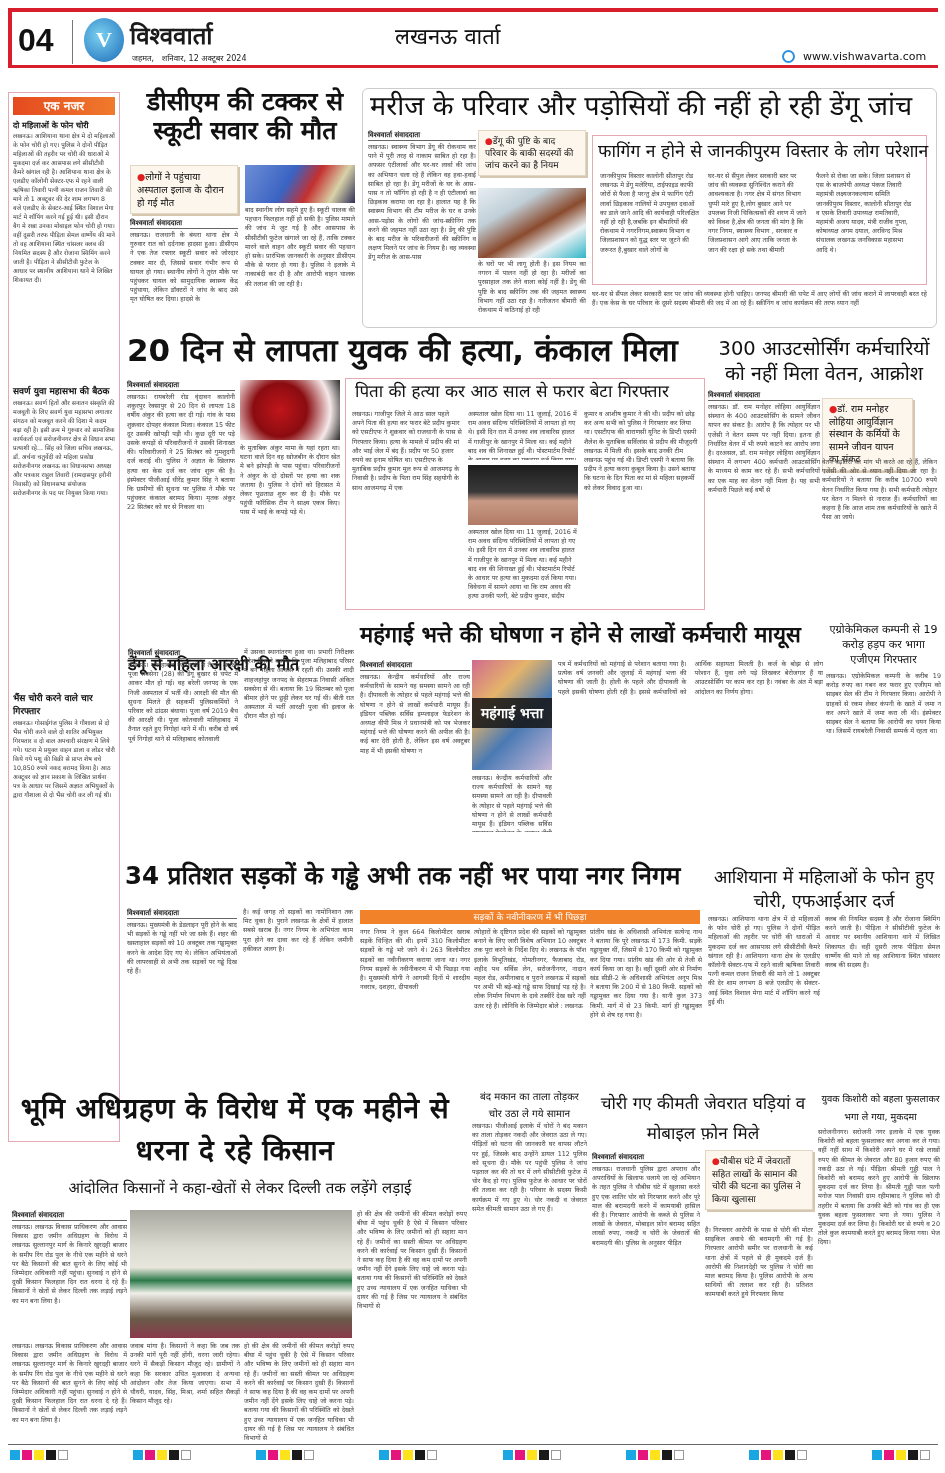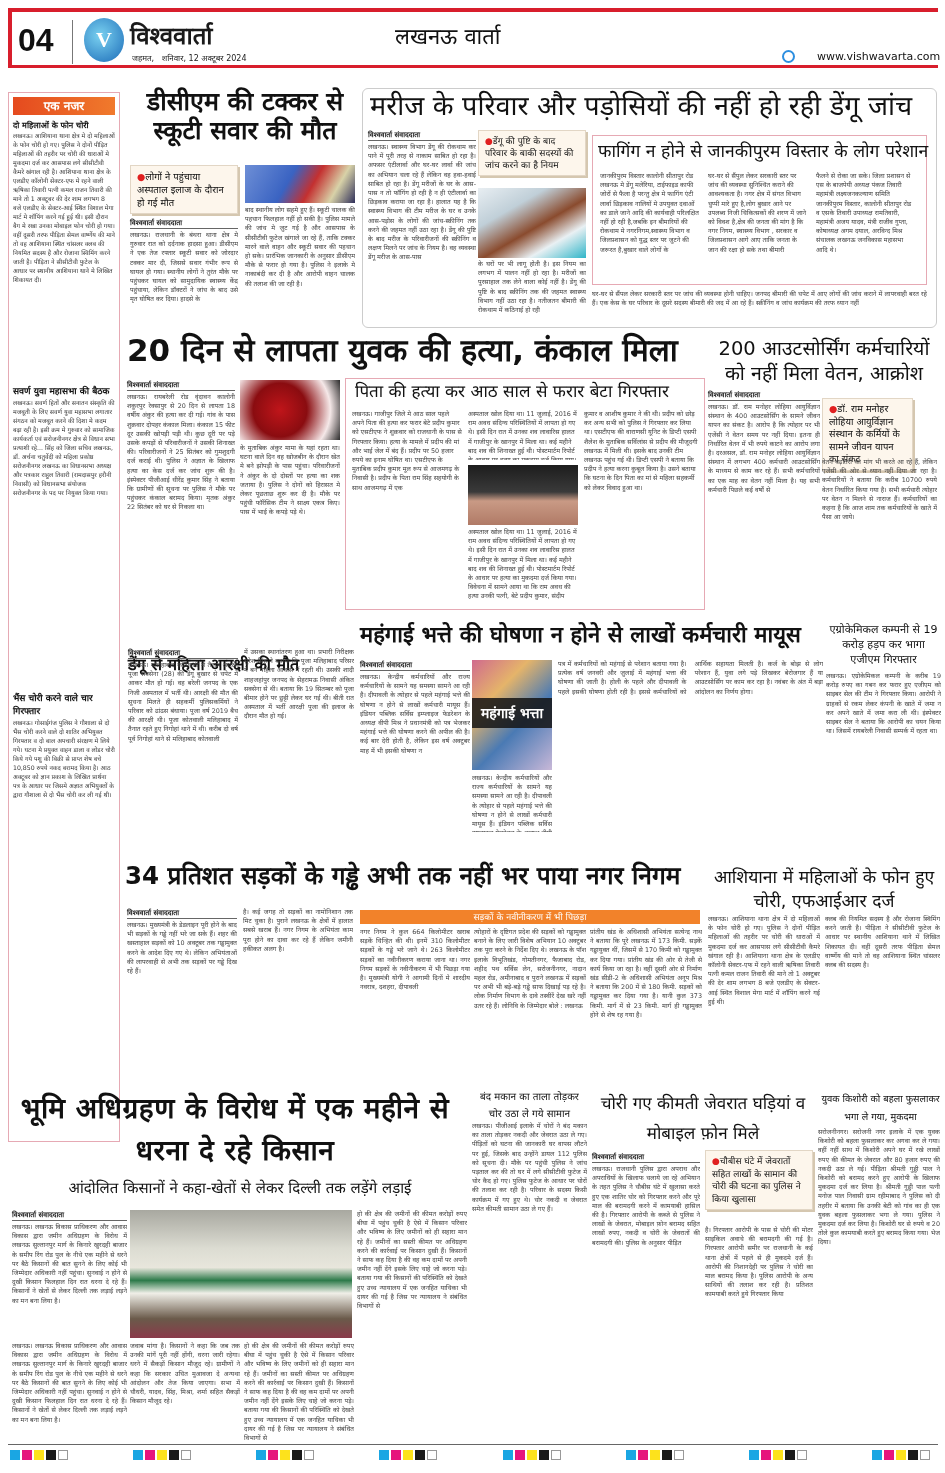--- a/index.html
+++ b/index.html
@@ -5,21 +5,21 @@
 *{box-sizing:border-box;margin:0;padding:0}
 body{width:945px;height:1473px;background:#fff;font-family:"DejaVu Sans","Liberation Sans",sans-serif;color:#222;position:relative;overflow:hidden}
 .abs{position:absolute}
 .masthead{left:8px;top:8px;width:930px;height:60px;border-top:4px solid #d81e2c;border-left:4px solid #d81e2c;border-bottom:3px solid #d81e2c}
 .pageno{left:18px;top:22px;font-size:32px;font-weight:bold;font-family:"Liberation Sans",sans-serif;color:#111}
 .vline{left:72px;top:20px;width:1px;height:44px;background:#777}
 .logo{left:84px;top:18px;width:40px;height:44px;border-radius:50%;background:radial-gradient(circle at 40% 40%,#7ad1f0,#1b6bb8);display:flex;align-items:center;justify-content:center;color:#fff;font-weight:bold;font-size:22px;font-family:"Liberation Serif",serif}
 .brand{left:130px;top:18px;font-size:24px;font-weight:bold;color:#1a1a1a}
 .dateline{left:132px;top:52px;font-size:8px;color:#222}
 .section-title{left:395px;top:20px;font-size:22px;color:#111}
-.website{left:782px;top:50px;font-size:11px;color:#111;display:flex;align-items:flex-start;gap:22px}
+.website{left:782px;top:50px;font-size:11px;color:#111;display:flex;align-items:flex-start;gap:8px}
 .ie-icon{width:13px;height:13px;border-radius:50%;border:2px solid #2d8fe0;display:inline-block}
 .hl{font-weight:bold;color:#111;line-height:1.15}
 .txt{font-size:6.4px;line-height:9.2px;color:#444;text-align:justify;overflow:hidden}
 .byline{font-size:7px;font-weight:bold;color:#222;border-bottom:1px solid #666;padding-bottom:1px;margin-bottom:2px}
 .pull{border:1px solid #e2d6c5;background:#fdf6ec;font-size:10px;line-height:13px;padding:4px 6px;color:#111;box-shadow:2px 2px 0 #d5c7b0}
 .dot{color:#e02020}
 .box-pink{border:1px solid #e6a9b4}
 .img{overflow:hidden}
 .sidebar{left:8px;top:92px;width:112px;height:1050px;border:1px solid #e6a9b4}
 .sb-head{margin:4px;height:18px;background:linear-gradient(90deg,#e54a1f,#f07a2c);color:#fff;font-weight:bold;font-size:12px;text-align:center;line-height:18px}
@@ -67,21 +67,21 @@
 <div class="abs txt" style="left:245px;top:206px;width:110px;height:112px">बाद स्थानीय लोग सहमे हुए हैं। स्कूटी चालक की पहचान फिलहाल नहीं हो सकी है। पुलिस मामले की जांच मे जुट गई है और आसपास के सीसीटीवी फुटेज खंगाले जा रहे हैं, ताकि टक्कर मारने वाले वाहन और स्कूटी सवार की पहचान हो सके। प्रारंभिक जानकारी के अनुसार डीसीएम मौके से फरार हो गया है। पुलिस ने इलाके मे नाकाबंदी कर दी है और आरोपी वाहन चालक की तलाश की जा रही है।</div>
 
 <div class="abs" style="left:362px;top:88px;width:575px;height:240px;border:1px solid #ccc;border-radius:6px"></div>
 <div class="abs hl" style="left:370px;top:90px;width:560px;font-size:27px;font-weight:normal;color:#111;white-space:nowrap">मरीज के परिवार और पड़ोसियों की नहीं हो रही डेंगू जांच</div>
 <div class="abs" style="left:368px;top:130px;width:108px">
   <div class="byline">विश्ववार्ता संवाददाता</div>
   <div class="txt" style="height:180px">लखनऊ। स्वास्थ्य विभाग डेंगू की रोकथाम कर पाने में पूरी तरह से नाकाम साबित हो रहा है। अफसर एंटीलार्वा और घर-घर लार्वा की जांच का अभियान चला रहे हैं लेकिन वह हवा-हवाई साबित हो रहा है। डेंगू मरीजों के घर के आस-पास न तो फॉगिंग हो रही है न ही एंटीलार्वा का छिड़काव कराया जा रहा है। हालात यह है कि स्वास्थ्य विभाग की टीम मरीज के घर व उनके आस-पड़ोस के लोगों की जांच-स्क्रीनिंग तक करने की जहमत नहीं उठा रहा है। डेंगू की पुष्टि के बाद मरीज के परिवारीजनों की स्क्रीनिंग व लक्षण मिलने पर जांच के नियम है। वह व्यवस्था डेंगू मरीज के आस-पास</div>
 </div>
 <div class="abs pull" style="left:478px;top:130px;width:108px;font-size:9px;line-height:12px"><span class="dot">●</span><span>डेंगू की पुष्टि के बाद परिवार के बाकी सदस्यों की जांच करने का है नियम</span></div>
 <div class="abs img" style="left:478px;top:188px;width:108px;height:70px;background:linear-gradient(150deg,#e8eef2 0%,#c0cfd8 30%,#8a4b2e 55%,#e9f0f3 75%,#2fb5c8 100%)"></div>
-<div class="abs txt" style="left:478px;top:260px;width:108px;height:60px">के घरों पर भी लागू होती है। इस नियम का लगभग में पालन नहीं हो रहा है। मरीजों का पुरसाहाल तक लेने वाला कोई नहीं है। डेंगू की पुष्टि के बाद स्क्रीनिंग तक की जहमत स्वास्थ्य विभाग नहीं उठा रहा है। नतीजतन बीमारी की रोकथाम में कठिनाई हो रही</div>
+<div class="abs txt" style="left:478px;top:260px;width:108px;height:60px">के घरों पर भी लागू होती है। इस नियम का नगरन में पालन नहीं हो रहा है। मरीजों का पुरसाहाल तक लेने वाला कोई नहीं है। डेंगू की पुष्टि के बाद स्क्रीनिंग तक की जहमत स्वास्थ्य विभाग नहीं उठा रहा है। नतीजतन बीमारी की रोकथाम में कठिनाई हो रही</div>
 
 <div class="abs box-pink" style="left:592px;top:135px;width:335px;height:150px"></div>
 <div class="abs hl" style="left:598px;top:141px;width:325px;font-size:17.5px;font-weight:normal;white-space:nowrap">फागिंग न होने से जानकीपुरम विस्तार के लोग परेशान</div>
 <div class="abs txt" style="left:600px;top:172px;width:100px;height:108px;text-align:left">जानकीपुरम विस्तार कालोनी सीतापुर रोड लखनऊ मे डेंगू मलेरिया, टाईफाइड काफी जोरों से फैला है परन्तु क्षेत्र मे फागिंग एंटी लार्वा छिड़काव नालियों मे उपयुक्त दवाओं का डाले जाने आदि की कार्यवाही परिलक्षित नहीं हो रही है,जबकि इन बीमारियों की रोकथाम मे नगरनिगम,स्वास्थ्य विभाग व जिलप्रशासन को युद्ध स्तर पर जुटने की जरूरत है,बुखार वाले लोगों के</div>
 <div class="abs txt" style="left:708px;top:172px;width:100px;height:108px;text-align:left">घर-घर से सैंपुल लेकर सरकारी स्तर पर जांच की व्यवस्था सुनिश्चित कराने की आवश्यकता है। नगर क्षेत्र में संगत विभाग चुप्पी मारे हुए है,लोग बुखार आने पर उपलब्ध निजी चिकित्सकों की शरण में जाने को विवश है,क्षेत्र की जनता की मांग है कि नगर निगम, स्वास्थ्य विभाग , सरकार व जिलप्रशासन आगे आए ताकि जनता के जान की रक्षा हो सके तथा बीमारी</div>
 <div class="abs txt" style="left:816px;top:172px;width:100px;height:108px;text-align:left">फैलने से रोका जा सके। जिला प्रशासन से एस के बाजपेयी अध्यक्ष पंकज तिवारी महामंत्री लक्ष्यजनकल्याण समिति जानकीपुरम विस्तार, कालोनी सीतापुर रोड व एसके तिवारी उपाध्यक्ष रामतिवारी, महामंत्री अजय यादव, मंत्री राजीव गुप्ता, कोषाध्यक्ष अगम दयाल, अरविन्द मिश्र संचालक लखनऊ जनविकास महासभा आदि थे।</div>
 <div class="abs txt" style="left:592px;top:290px;width:335px;height:36px">घर-घर से सैंपल लेकर सरकारी स्तर पर जांच की व्यवस्था होनी चाहिए। जनपद बीमारी की चपेट में आए लोगों की जांच कराने में लापरवाही बरत रहे हैं। एक केस के घर परिवार के दूसरे सदस्य बीमारी की जद में आ रहे हैं। स्क्रीनिंग व जांच कार्यक्रम की तरफ ध्यान नहीं</div>
 
 <div class="abs hl" style="left:127px;top:333px;width:575px;font-size:31px;white-space:nowrap">20 दिन से लापता युवक की हत्या, कंकाल मिला</div>
 <div class="abs" style="left:127px;top:380px;width:108px">
@@ -92,21 +92,21 @@
 <div class="abs txt" style="left:240px;top:444px;width:100px;height:164px">के मुताबिक अंकुर मामा के यहां रहता था। घटना वाले दिन वह खोजबीन के दौरान खेत मे बने झोपड़ी के पास पहुंचा। परिवारीजनों ने अंकुर के दो दोस्तों पर हत्या का शक जताया है। पुलिस ने दोनों को हिरासत मे लेकर पूछताछ शुरू कर दी है। मौके पर पहुंची फॉरेंसिक टीम ने साक्ष्य एकत्र किए। पास में भाई के कपड़े पड़े थे।</div>
 
 <div class="abs box-pink" style="left:345px;top:378px;width:360px;height:232px"></div>
 <div class="abs hl" style="left:355px;top:382px;width:345px;font-size:17px;font-weight:normal;white-space:nowrap">पिता की हत्या कर आठ साल से फरार बेटा गिरफ्तार</div>
 <div class="abs txt" style="left:352px;top:410px;width:110px;height:195px;text-align:left">लखनऊ। गाजीपुर जिले मे आठ साल पहले अपने पिता की हत्या कर फरार बेटे प्रदीप कुमार को एसटीएफ ने शुक्रवार को राजधानी के पास से गिरफ्तार किया। हत्या के मामले में प्रदीप की मां और भाई जेल में बंद हैं। प्रदीप पर 50 हजार रुपये का इनाम घोषित था। एसटीएफ के मुताबिक प्रदीप कुमार मूल रूप से आजमगढ़ के निवासी है। प्रदीप के पिता राम सिंह सहयोगी के साथ आजमगढ़ में एक</div>
 <div class="abs txt" style="left:468px;top:410px;width:110px;height:50px;text-align:left">अस्पताल खोल दिया था। 11 जुलाई, 2016 में राम अवध संदिग्ध परिस्थितियों में लापता हो गए थे। इसी दिन रात में उनका शव लावारिस हालत में गाजीपुर के खानपुर में मिला था। कई महीने बाद शव की शिनाख्त हुई थी। पोस्टमार्टम रिपोर्ट के आधार पर हत्या का मुकदमा दर्ज किया गया। विवेचना में सामने आया था कि राम अवध की हत्या उनकी पत्नी, बेटे प्रदीप कुमार, संदीप</div>
 <div class="abs img" style="left:468px;top:465px;width:110px;height:60px;background:linear-gradient(180deg,#1d1d1d 0%,#3a3a3a 45%,#c99a85 60%,#b07a66 100%)"></div>
 <div class="abs txt" style="left:468px;top:528px;width:110px;height:78px;text-align:left">अस्पताल खोल दिया था। 11 जुलाई, 2016 में राम अवध संदिग्ध परिस्थितियों में लापता हो गए थे। इसी दिन रात में उनका शव लावारिस हालत में गाजीपुर के खानपुर में मिला था। कई महीने बाद शव की शिनाख्त हुई थी। पोस्टमार्टम रिपोर्ट के आधार पर हत्या का मुकदमा दर्ज किया गया। विवेचना में सामने आया था कि राम अवध की हत्या उनकी पत्नी, बेटे प्रदीप कुमार, संदीप</div>
 <div class="abs txt" style="left:584px;top:410px;width:115px;height:195px;text-align:left">कुमार व आशीष कुमार ने की थी। प्रदीप को छोड़ कर अन्य सभी को पुलिस ने गिरफ्तार कर लिया था। एसटीएफ की वाराणसी यूनिट के डिप्टी एसपी शैलेश के मुताबिक सर्विलांस से प्रदीप की मौजूदगी लखनऊ में मिली थी। इसके बाद उनकी टीम लखनऊ पहुंच गई थी। डिप्टी एसपी ने बताया कि प्रदीप ने हत्या करना कुबूल किया है। उसने बताया कि घटना के दिन पिता का मां से महिला सहकर्मी को लेकर विवाद हुआ था।</div>
 
-<div class="abs hl" style="left:708px;top:336px;width:232px;font-size:19.5px;font-weight:normal;text-align:center;line-height:25px">200 आउटसोर्सिंग कर्मचारियों को नहीं मिला वेतन, आक्रोश</div>
+<div class="abs hl" style="left:708px;top:336px;width:232px;font-size:19.5px;font-weight:normal;text-align:center;line-height:25px">300 आउटसोर्सिंग कर्मचारियों को नहीं मिला वेतन, आक्रोश</div>
 <div class="abs" style="left:708px;top:390px;width:112px">
   <div class="byline">विश्ववार्ता संवाददाता</div>
   <div class="txt" style="height:210px">लखनऊ। डॉ. राम मनोहर लोहिया आयुर्विज्ञान संस्थान के 400 आउटसोर्सिंग के सामने जीवन यापन का संकट है। आरोप है कि त्योहार पर भी एजेंसी ने वेतन समय पर नहीं दिया। इतना ही निर्धारित वेतन में भी रुपये काटने का आरोप लगा है। दरअसल, डॉ. राम मनोहर लोहिया आयुर्विज्ञान संस्थान में लगभग 400 कर्मचारी आउटसोर्सिंग के माध्यम से काम कर रहे हैं। सभी कर्मचारियों का एक माह का वेतन नहीं मिला है। यह सभी कर्मचारी पिछले कई वर्षों से</div>
 </div>
 <div class="abs pull" style="left:822px;top:398px;width:91px;font-size:9.5px;line-height:12.5px"><span class="dot">●</span><span>डॉ. राम मनोहर लोहिया आयुर्विज्ञान संस्थान के कर्मियों के सामने जीवन यापन का संकट</span></div>
 <div class="abs txt" style="left:822px;top:458px;width:115px;height:150px">वेतन बढ़ोतरी की मांग भी करते आ रहे हैं, लेकिन एजेंसी की ओर से ध्यान नहीं दिया जा रहा है। कर्मचारियों ने बताया कि करीब 10700 रुपये वेतन निर्धारित किया गया है। सभी कर्मचारी त्योहार पर वेतन न मिलने से नाराज हैं। कर्मचारियों का कहना है कि आज शाम तक कर्मचारियों के खाते में पैसा आ जाये।</div>
 
 <div class="abs hl" style="left:128px;top:656px;width:240px;font-size:16px;font-weight:bold;white-space:nowrap">डेंगू से महिला आरक्षी की मौत</div>
 <div class="abs" style="left:128px;top:648px;width:110px">
   <div class="byline">विश्ववार्ता संवाददाता</div>

